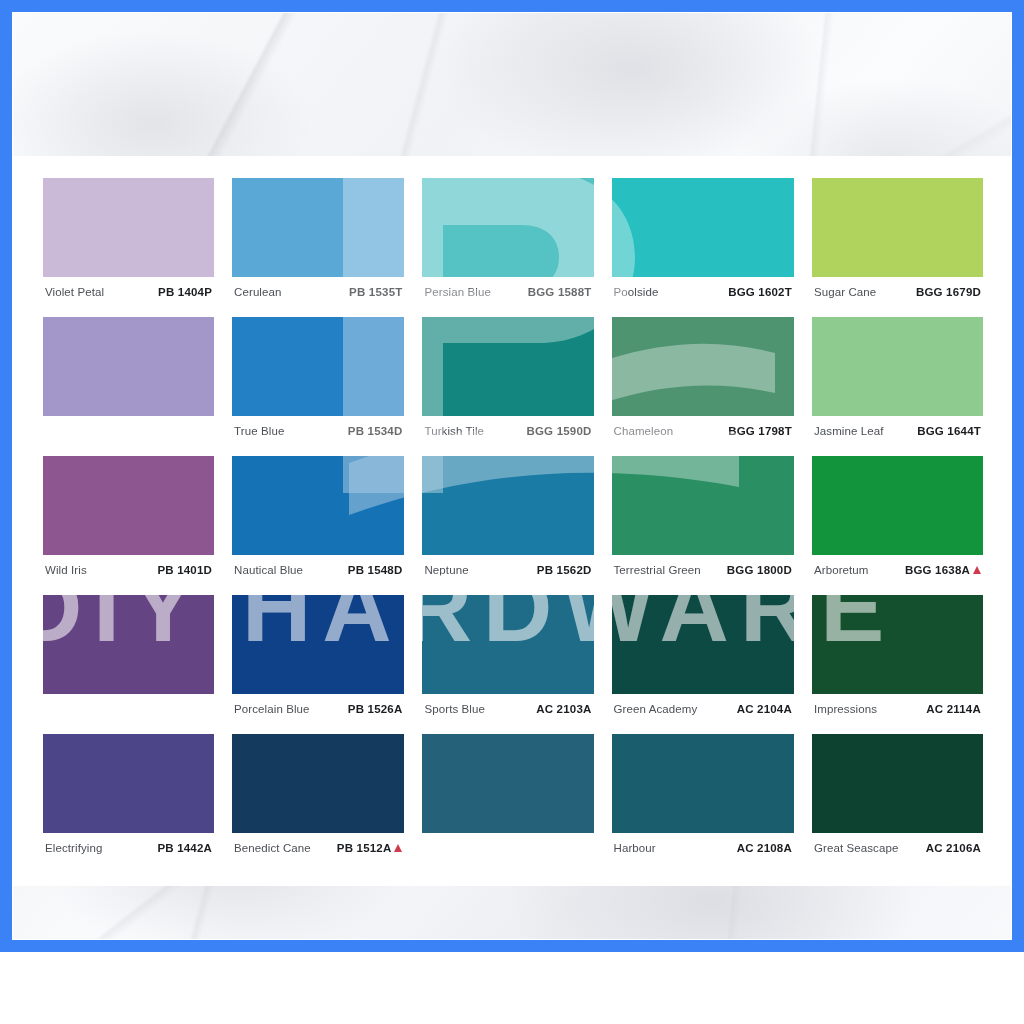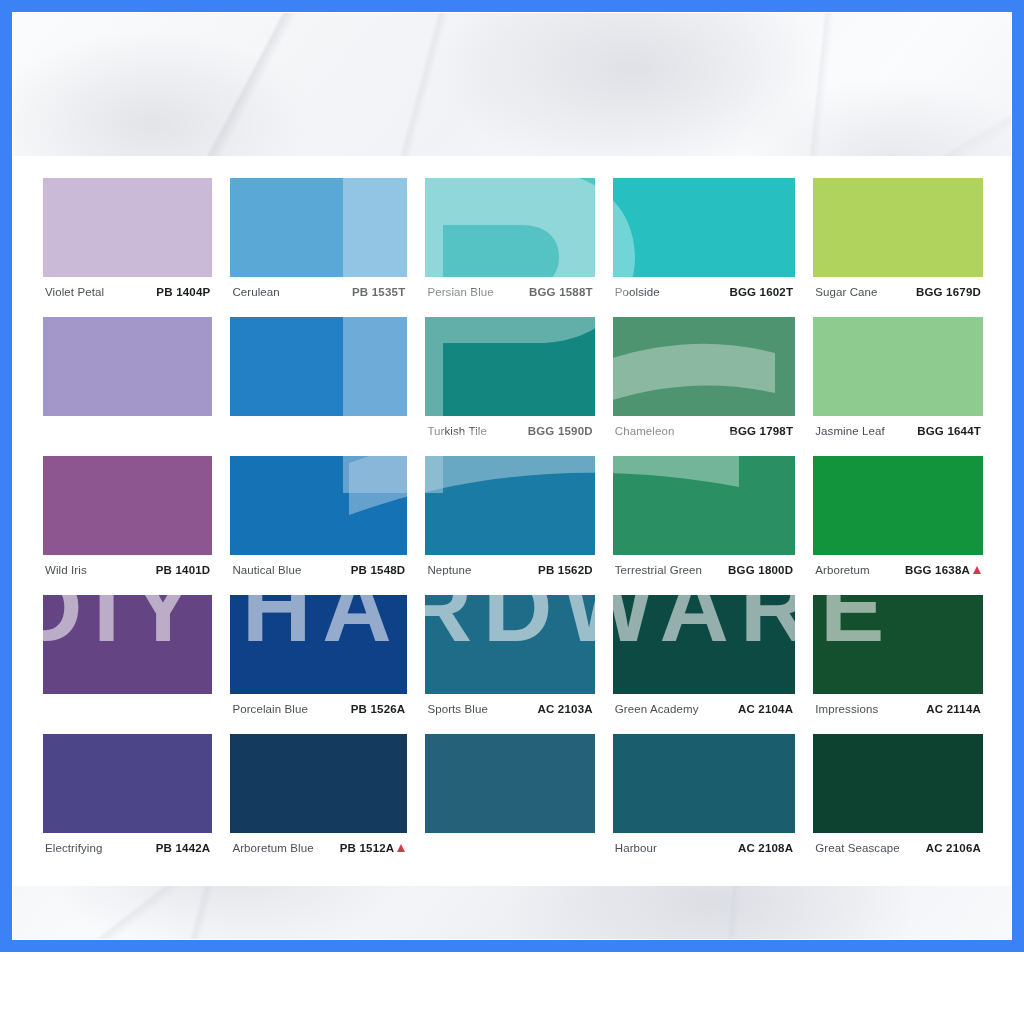--- a/index.html
+++ b/index.html
@@ -208,20 +208,27 @@
         <span class="swatch-code">BGG 1679D</span>
 
       </span>
     </div>
   </div>
           <div class="swatch-cell">
     <div class="swatch-chip" style="background-color: rgb(163, 150, 201);"></div>
   </div>
           <div class="swatch-cell">
     <div class="swatch-chip" style="background-color: rgb(36, 128, 196);"></div>
+    <div class="swatch-label-row">
+      <span class="swatch-name">True Blue</span>
+      <span class="swatch-code-wrap">
+        <span class="swatch-code">PB 1534D</span>
+
+      </span>
+    </div>
   </div>
           <div class="swatch-cell">
     <div class="swatch-chip" style="background-color: rgb(18, 134, 127);"></div>
     <div class="swatch-label-row">
       <span class="swatch-name">Turkish Tile</span>
       <span class="swatch-code-wrap">
         <span class="swatch-code">BGG 1590D</span>
 
       </span>
     </div>
@@ -345,21 +352,21 @@
       <span class="swatch-name">Electrifying</span>
       <span class="swatch-code-wrap">
         <span class="swatch-code">PB 1442A</span>
 
       </span>
     </div>
   </div>
           <div class="swatch-cell">
     <div class="swatch-chip" style="background-color: rgb(20, 58, 94);"></div>
     <div class="swatch-label-row">
-      <span class="swatch-name">Arboretum Blue</span>
+      <span class="swatch-name">Benedict Cane</span>
       <span class="swatch-code-wrap">
         <span class="swatch-code">PB 1512A</span>
         <span class="new-marker" style="border-bottom-color: rgb(208, 58, 75);"></span>
       </span>
     </div>
   </div>
           <div class="swatch-cell">
     <div class="swatch-chip" style="background-color: rgb(37, 98, 121);"></div>
   </div>
           <div class="swatch-cell">

